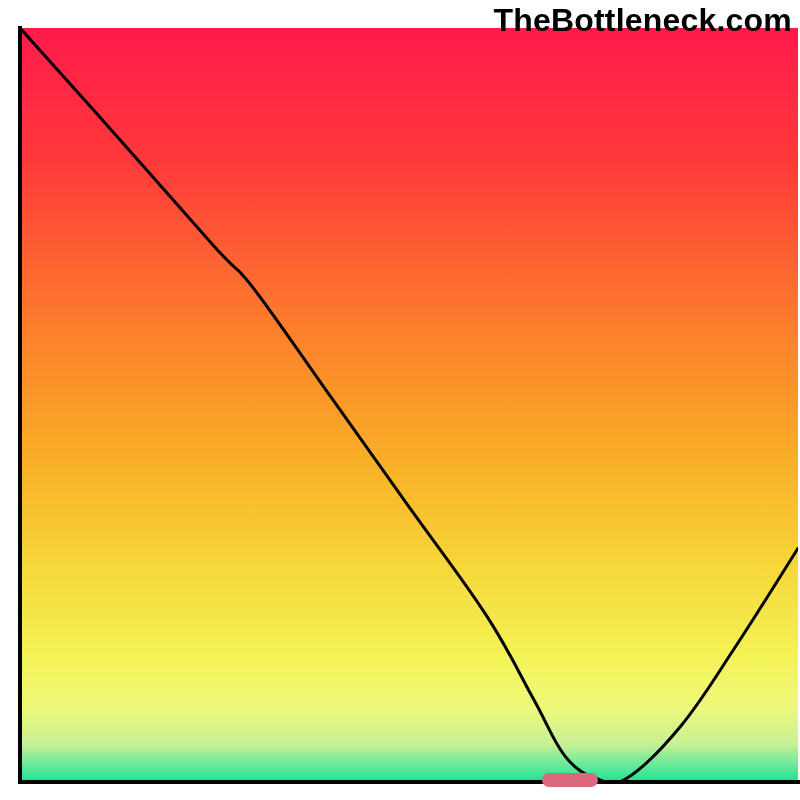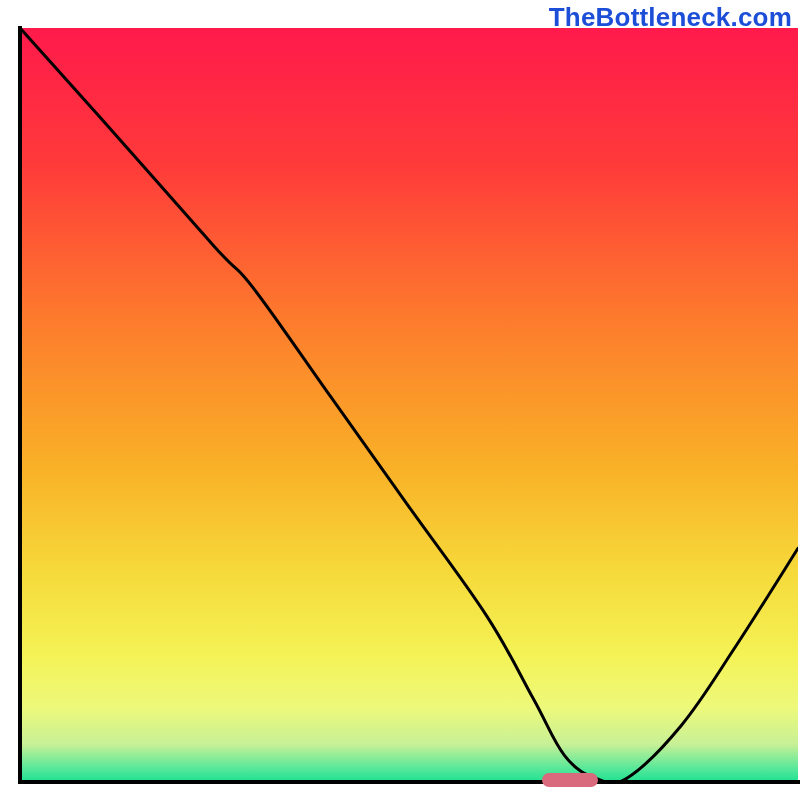--- a/index.html
+++ b/index.html
@@ -13,23 +13,23 @@
   .frame {
     position: relative;
     width: 800px;
     height: 800px;
   }
   .watermark {
     position: absolute;
     top: 2px;
     right: 8px;
     font-family: Arial, Helvetica, sans-serif;
-    font-size: 26px;
+    font-size: 32px;
     font-weight: 600;
-    color: #1d4ed8;
+    color: #000000;
     letter-spacing: 0.2px;
   }
   svg {
     position: absolute;
     top: 0;
     left: 0;
   }
   .marker {
     position: absolute;
     background: #d9697c;

